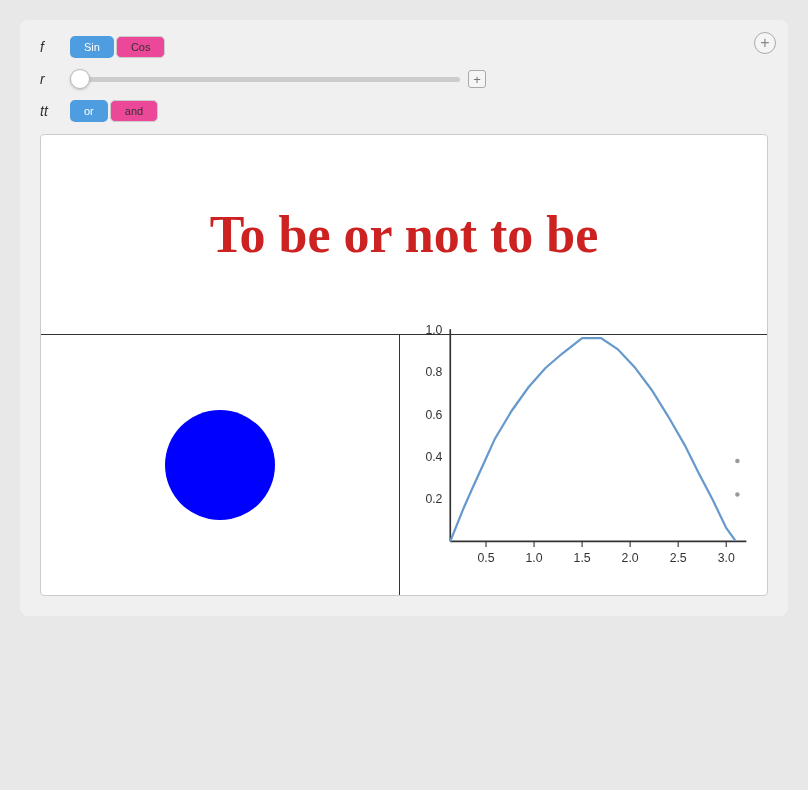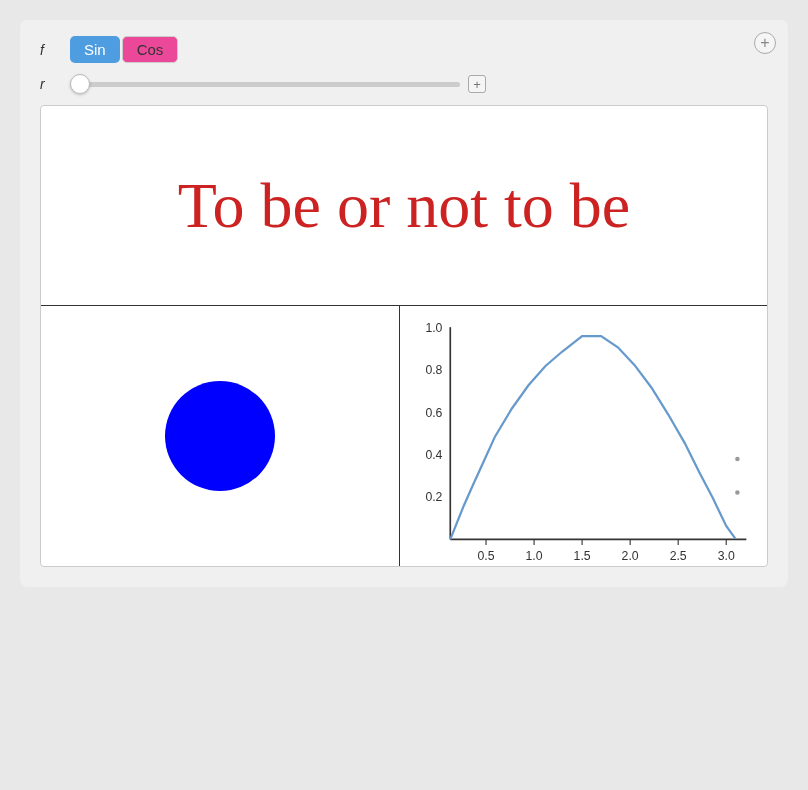--- a/index.html
+++ b/index.html
@@ -51,21 +51,21 @@
     }
     .btn-group {
       display: flex;
       gap: 2px;
     }
     .btn {
       padding: 4px 14px;
       border-radius: 5px;
       border: none;
       cursor: pointer;
-      font-size: 15px;
+      font-size: 11px;
       font-weight: 500;
     }
     .btn-active {
       background: #4d9de0;
       color: white;
     }
     .btn-inactive {
       background: #ec4899;
       color: #333;
       border: 1px solid #ccc;
@@ -117,22 +117,22 @@
     }
     .text-panel {
       border-bottom: 1.5px solid #333;
       padding: 20px;
       display: flex;
       align-items: center;
       justify-content: center;
       height: 200px;
     }
     .main-text {
-      font-size: 64px;
-      font-weight: normal;
+      font-size: 52px;
+      font-weight: bold;
       color: #cc2222;
       font-family: Georgia, serif;
       text-align: center;
     }
     .bottom-panel {
       display: flex;
       height: 260px;
     }
     .circle-panel {
       flex: 1;
@@ -144,21 +144,21 @@
     .blue-circle {
       width: 110px;
       height: 110px;
       border-radius: 50%;
       background: blue;
     }
     .chart-panel {
       flex: 1;
       padding: 10px 10px 5px 0;
       display: flex;
-      align-items: flex-start;
+      align-items: flex-end;
     }
     .chart-inner {
       flex: 1;
       position: relative;
     }
     svg.chart-svg {
       width: 100%;
       height: 100%;
     }
   </style>
@@ -177,20 +177,27 @@
   </div>
 
   <div class="control-row">
     <span class="control-label">r</span>
     <div class="slider-container">
       <input type="range" class="slider" min="0" max="100" value="0" style="">
       <div class="slider-plus">+</div>
     </div>
   </div>
 
+  <div class="control-row">
+    <span class="control-label">tt</span>
+    <div class="btn-group">
+      <button class="btn btn-active">or</button>
+      <button class="btn btn-inactive">and</button>
+    </div>
+  </div>
 
   <div class="content-area">
 
     <div class="text-panel">
       <div class="main-text">To be or not to be</div>
     </div>
 
     <div class="bottom-panel">
 
       <div class="circle-panel">

